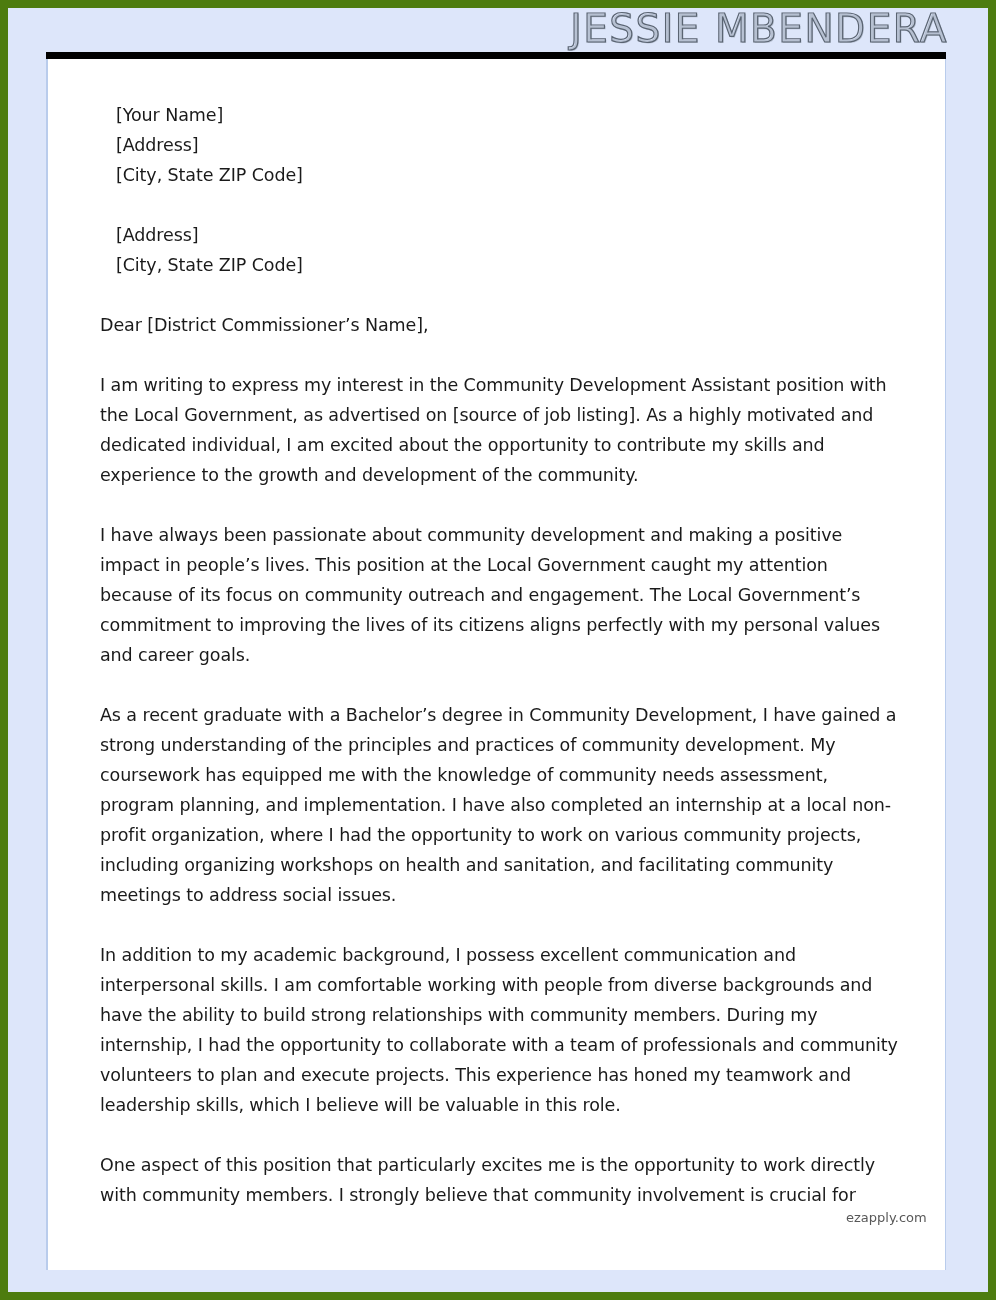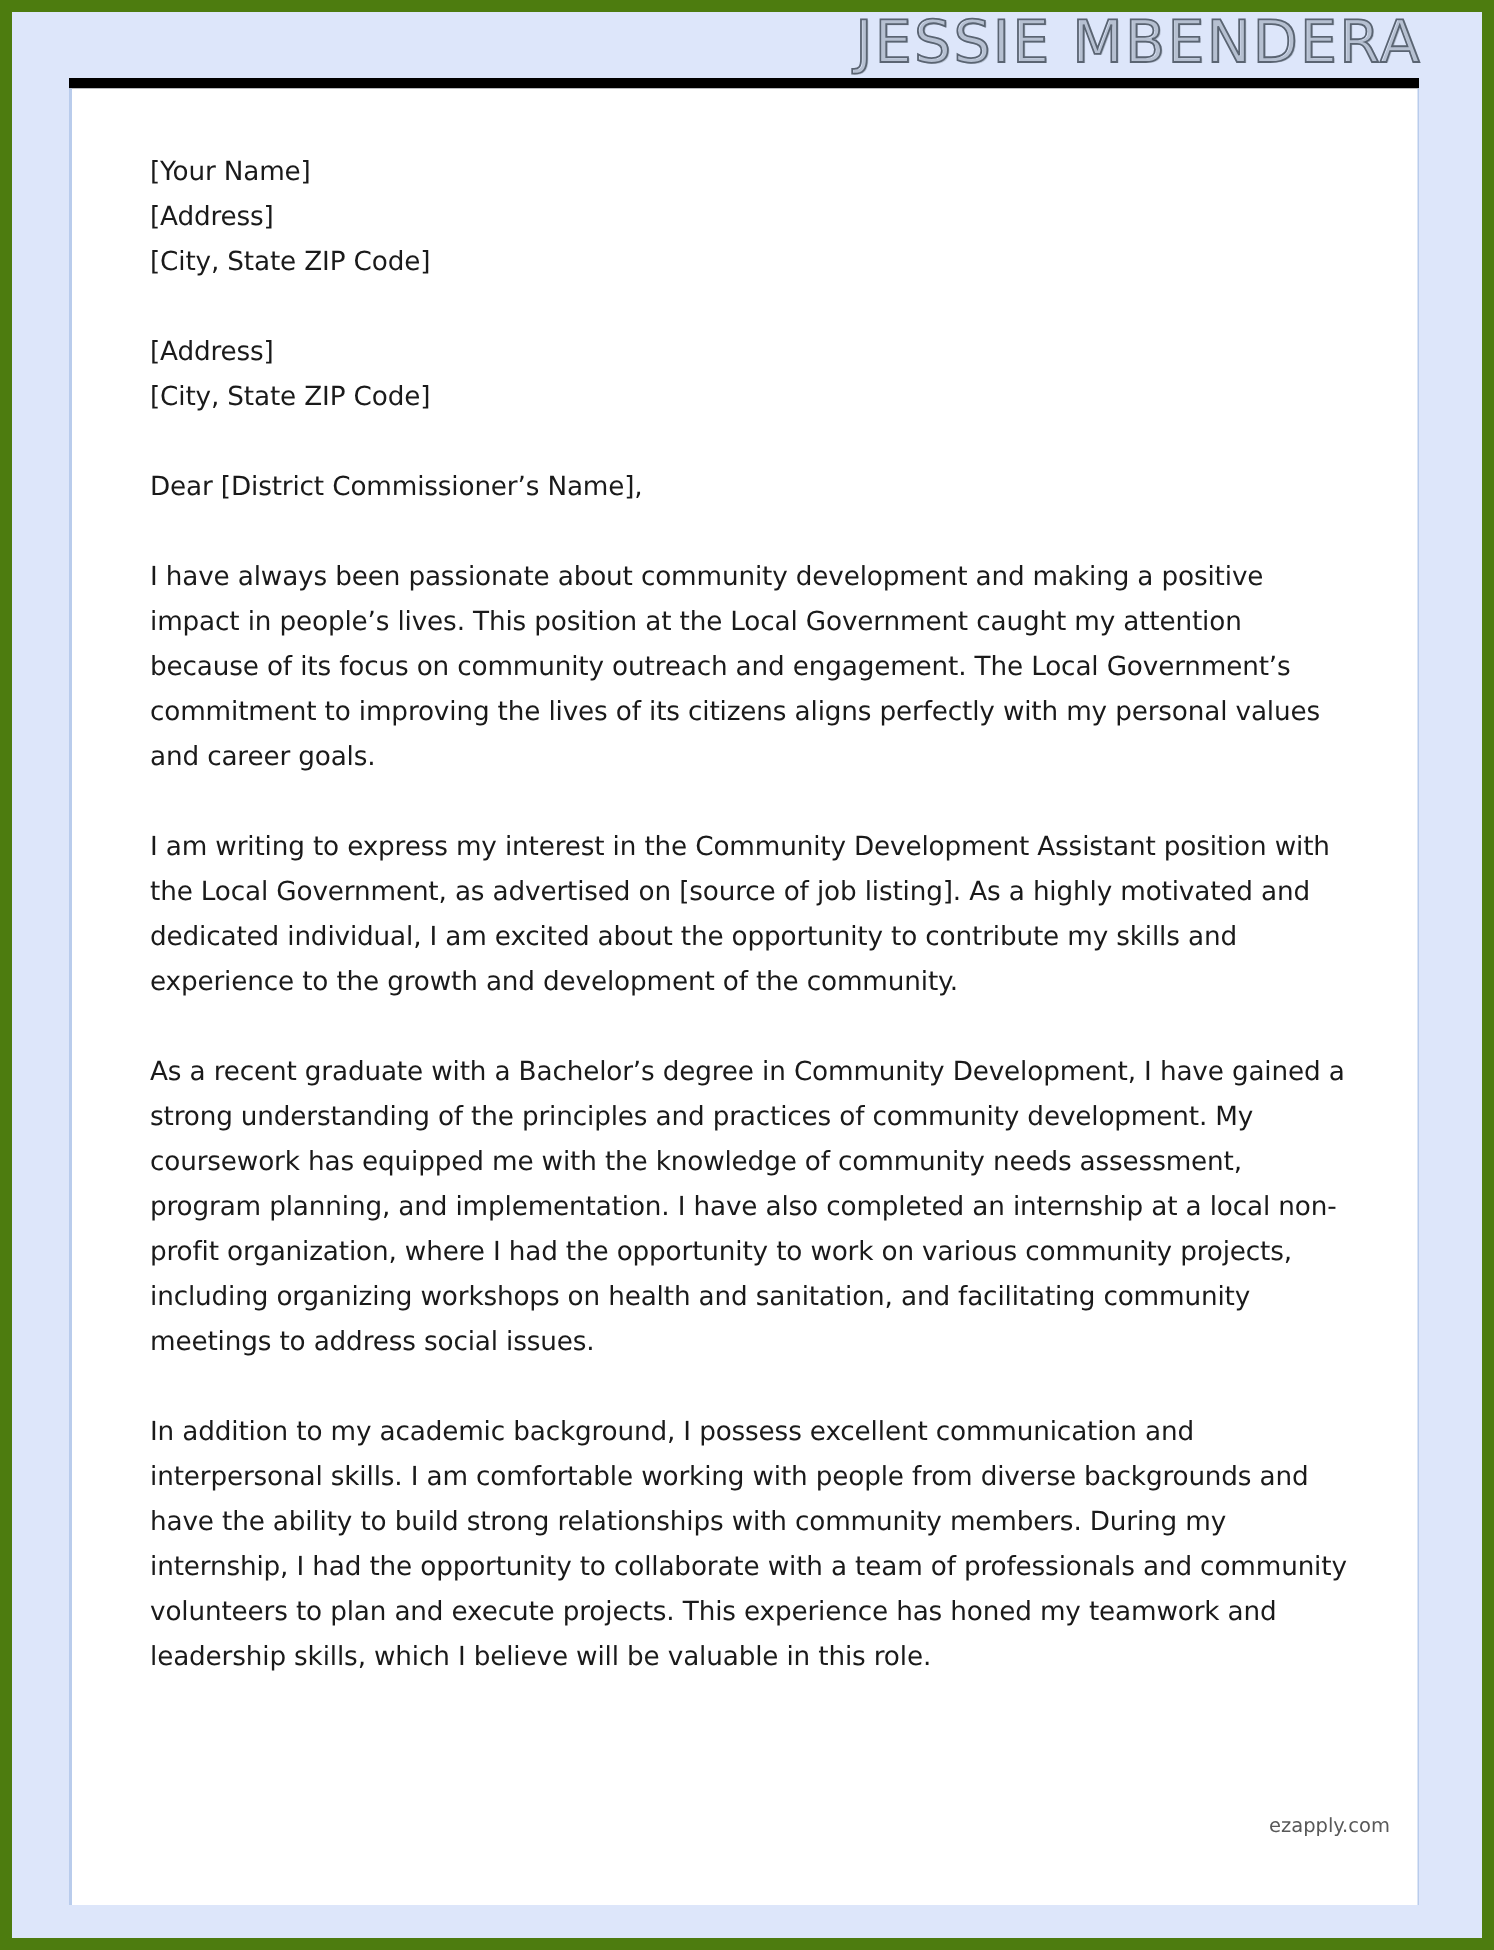--- a/index.html
+++ b/index.html
@@ -90,21 +90,21 @@
     top: 92px;
     width: 800px;
     font-family: "DejaVu Sans", sans-serif;
     font-size: 17.5px;
     line-height: 30px;
     color: #1a1a1a;
     letter-spacing: -0.1px;
   }
 
   .addr-block {
-    margin: 0 0 30px 0;
+    margin: 0 0 30px 16px;
   }
   .addr-line {
     margin: 0;
     white-space: nowrap;
   }
   .salutation {
     margin: 0 0 30px 0;
   }
   .letter-para {
     margin: 0 0 30px 0;
@@ -149,23 +149,24 @@
         <p class="addr-line">[City, State ZIP Code]</p>
       </div>
 
       <div class="addr-block">
         <p class="addr-line">[Address]</p>
         <p class="addr-line">[City, State ZIP Code]</p>
       </div>
 
       <p class="salutation">Dear [District Commissioner’s Name],</p>
 
+      <p class="letter-para">I am writing to express my interest in the Community Development Assistant position with the Local Government, as advertised on [source of job listing]. As a highly motivated and dedicated individual, I am excited about the opportunity to contribute my skills and experience to the growth and development of the community.</p>
       <p class="letter-para">I have always been passionate about community development and making a positive impact in people’s lives. This position at the Local Government caught my attention because of its focus on community outreach and engagement. The Local Government’s commitment to improving the lives of its citizens aligns perfectly with my personal values and career goals.</p>
-      <p class="letter-para">I am writing to express my interest in the Community Development Assistant position with the Local Government, as advertised on [source of job listing]. As a highly motivated and dedicated individual, I am excited about the opportunity to contribute my skills and experience to the growth and development of the community.</p>
       <p class="letter-para">As a recent graduate with a Bachelor’s degree in Community Development, I have gained a strong understanding of the principles and practices of community development. My coursework has equipped me with the knowledge of community needs assessment, program planning, and implementation. I have also completed an internship at a local non-profit organization, where I had the opportunity to work on various community projects, including organizing workshops on health and sanitation, and facilitating community meetings to address social issues.</p>
       <p class="letter-para">In addition to my academic background, I possess excellent communication and interpersonal skills. I am comfortable working with people from diverse backgrounds and have the ability to build strong relationships with community members. During my internship, I had the opportunity to collaborate with a team of professionals and community volunteers to plan and execute projects. This experience has honed my teamwork and leadership skills, which I believe will be valuable in this role.</p>
+      <p class="letter-para">One aspect of this position that particularly excites me is the opportunity to work directly with community members. I strongly believe that community involvement is crucial for</p>
 
     </div>
 
     <div class="watermark">ezapply.com</div>
 
   </div>
 </div>
 
 </body></html>

